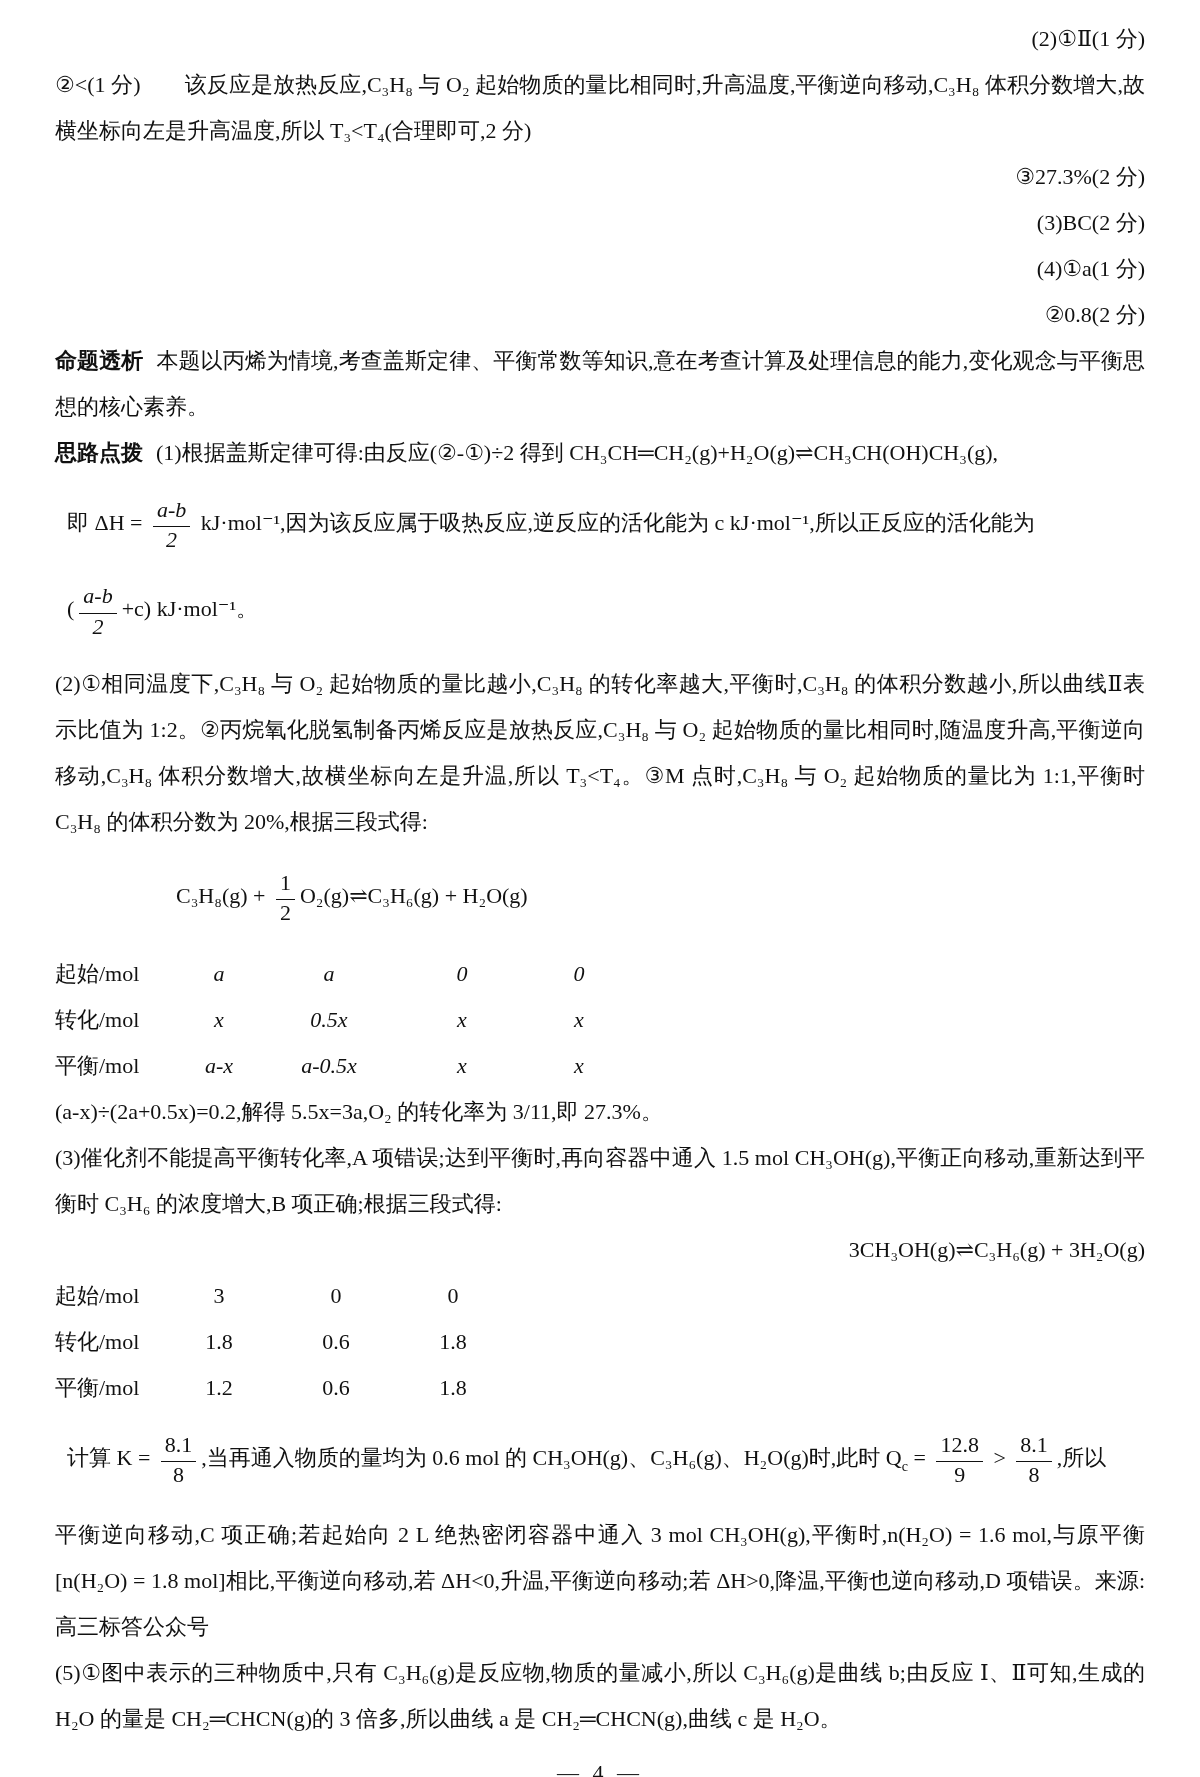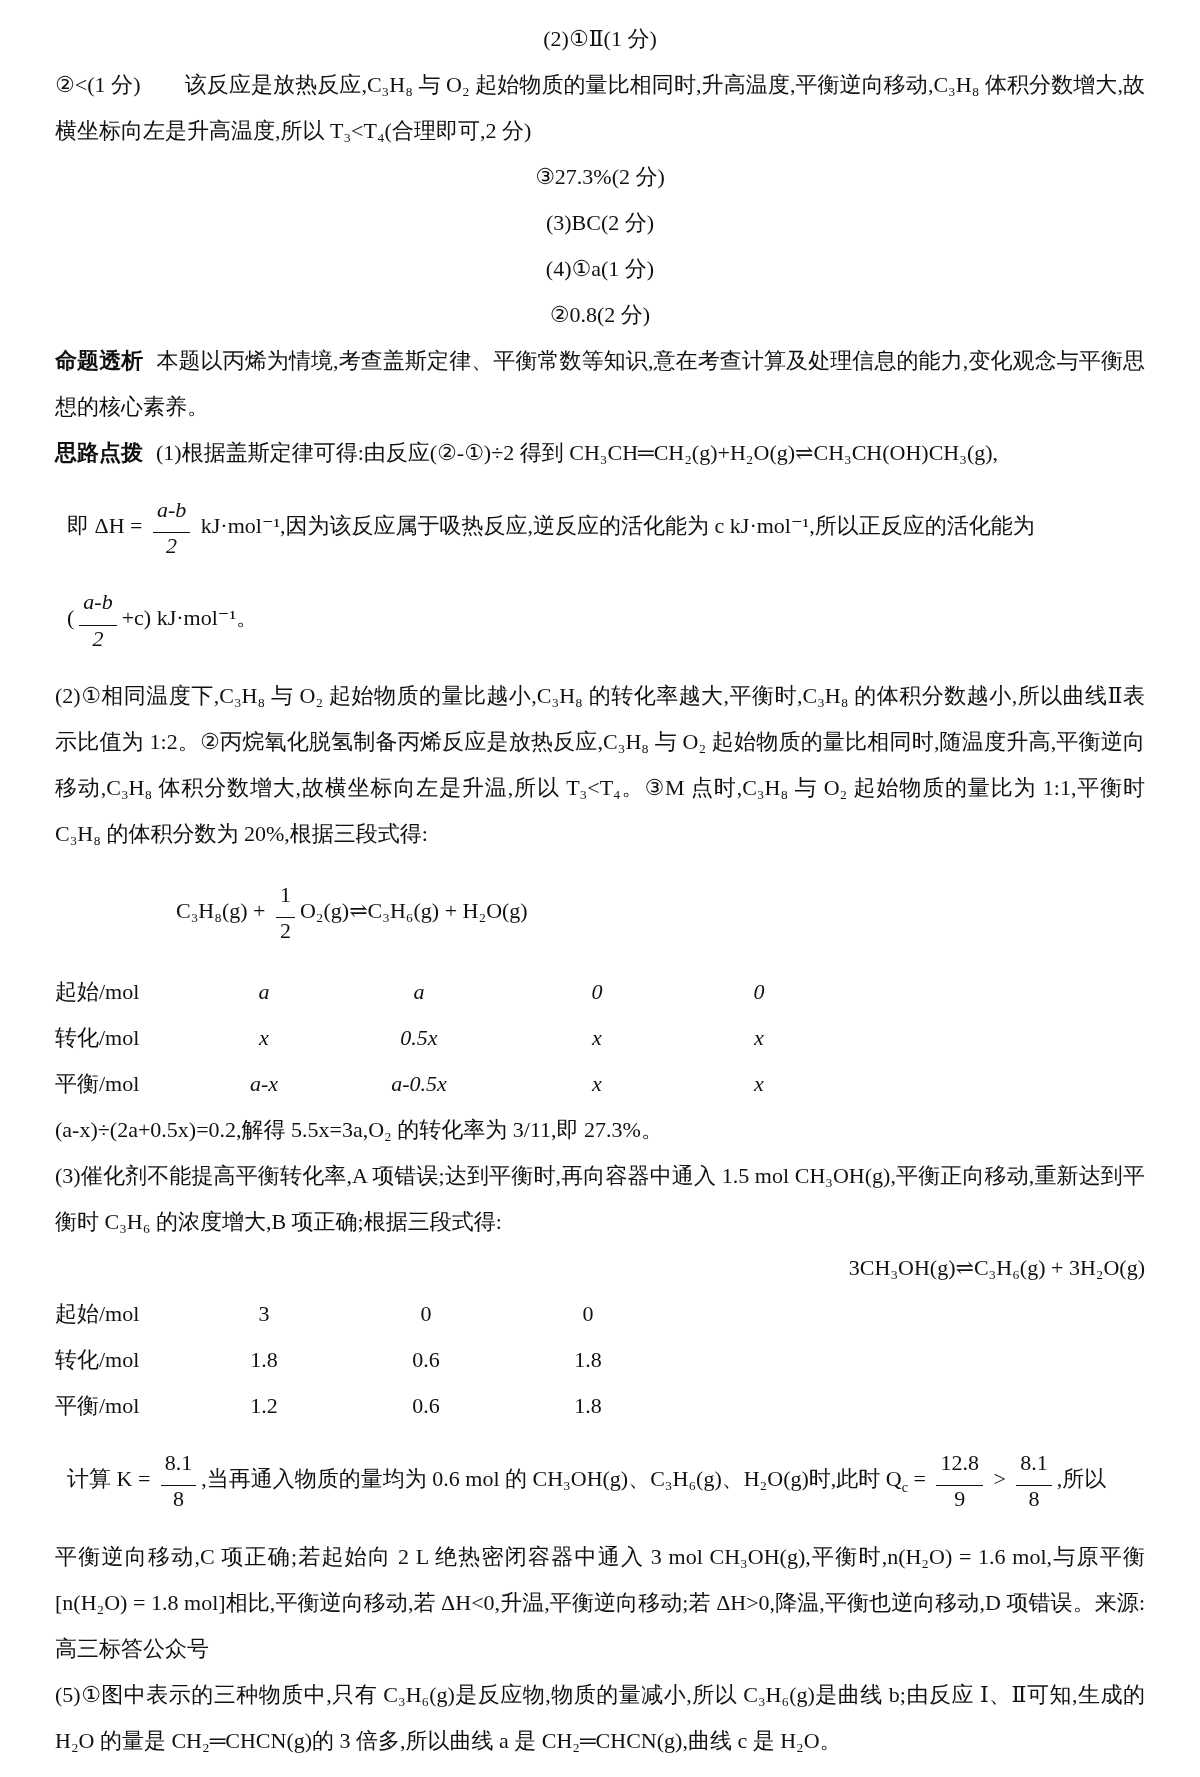--- a/index.html
+++ b/index.html
@@ -10,44 +10,44 @@
     padding: 16px 55px 0 55px;
     overflow: hidden;
     background: #ffffff;
     color: #111111;
     font-family: "Liberation Serif", "DejaVu Serif", "DejaVu Sans", serif;
     font-size: 22px;
   }
   p.line {
     margin: 0;
     line-height: 46px;
-    text-align: center;
+    text-align: right;
   }
   p.just { text-align: justify; }
   .hd {
     font-family: "Liberation Sans", "DejaVu Sans", sans-serif;
     font-weight: bold;
     margin-right: 13px;
   }
   
   .frac {
     display: inline-block;
     vertical-align: middle;
     text-align: center;
     margin: 0 5px;
     line-height: 1.1;
   }
-  .frac .num { display: block; border-bottom: 1.5px solid #111; padding: 0 4px 10px; }
+  .frac .num { display: block; border-bottom: 1.5px solid #111; padding: 0 4px 4px; }
   .frac .den { display: block; padding: 1px 4px 0; }
   .frac.it { font-style: italic; }
   p.mathline { margin: 12px; line-height: 46px; padding: 10px 0; text-align: justify; }
   .eqline { margin: 18px; padding: 8px 0; line-height: 46px; padding-left: 103px; }
   .eqline2 { margin: 0; line-height: 46px; padding-left: 100px; text-align: right; }
   
-  .trow { display: flex; align-items: center; line-height: 46px; gap: 45px; }
+  .trow { display: flex; align-items: center; line-height: 46px; }
   .tlabel { width: 118px; flex: 0 0 auto; }
   .tc { display: inline-block; text-align: center; }
   .t1 .c1 { width: 92px; }
   .t1 .c2 { width: 128px; }
   .t1 .c3 { width: 138px; }
   .t1 .c4 { width: 96px; }
   .t1 .tc { font-style: italic; }
   .t2 .c1 { width: 92px; }
   .t2 .c2 { width: 142px; }
   .t2 .c3 { width: 92px; }

